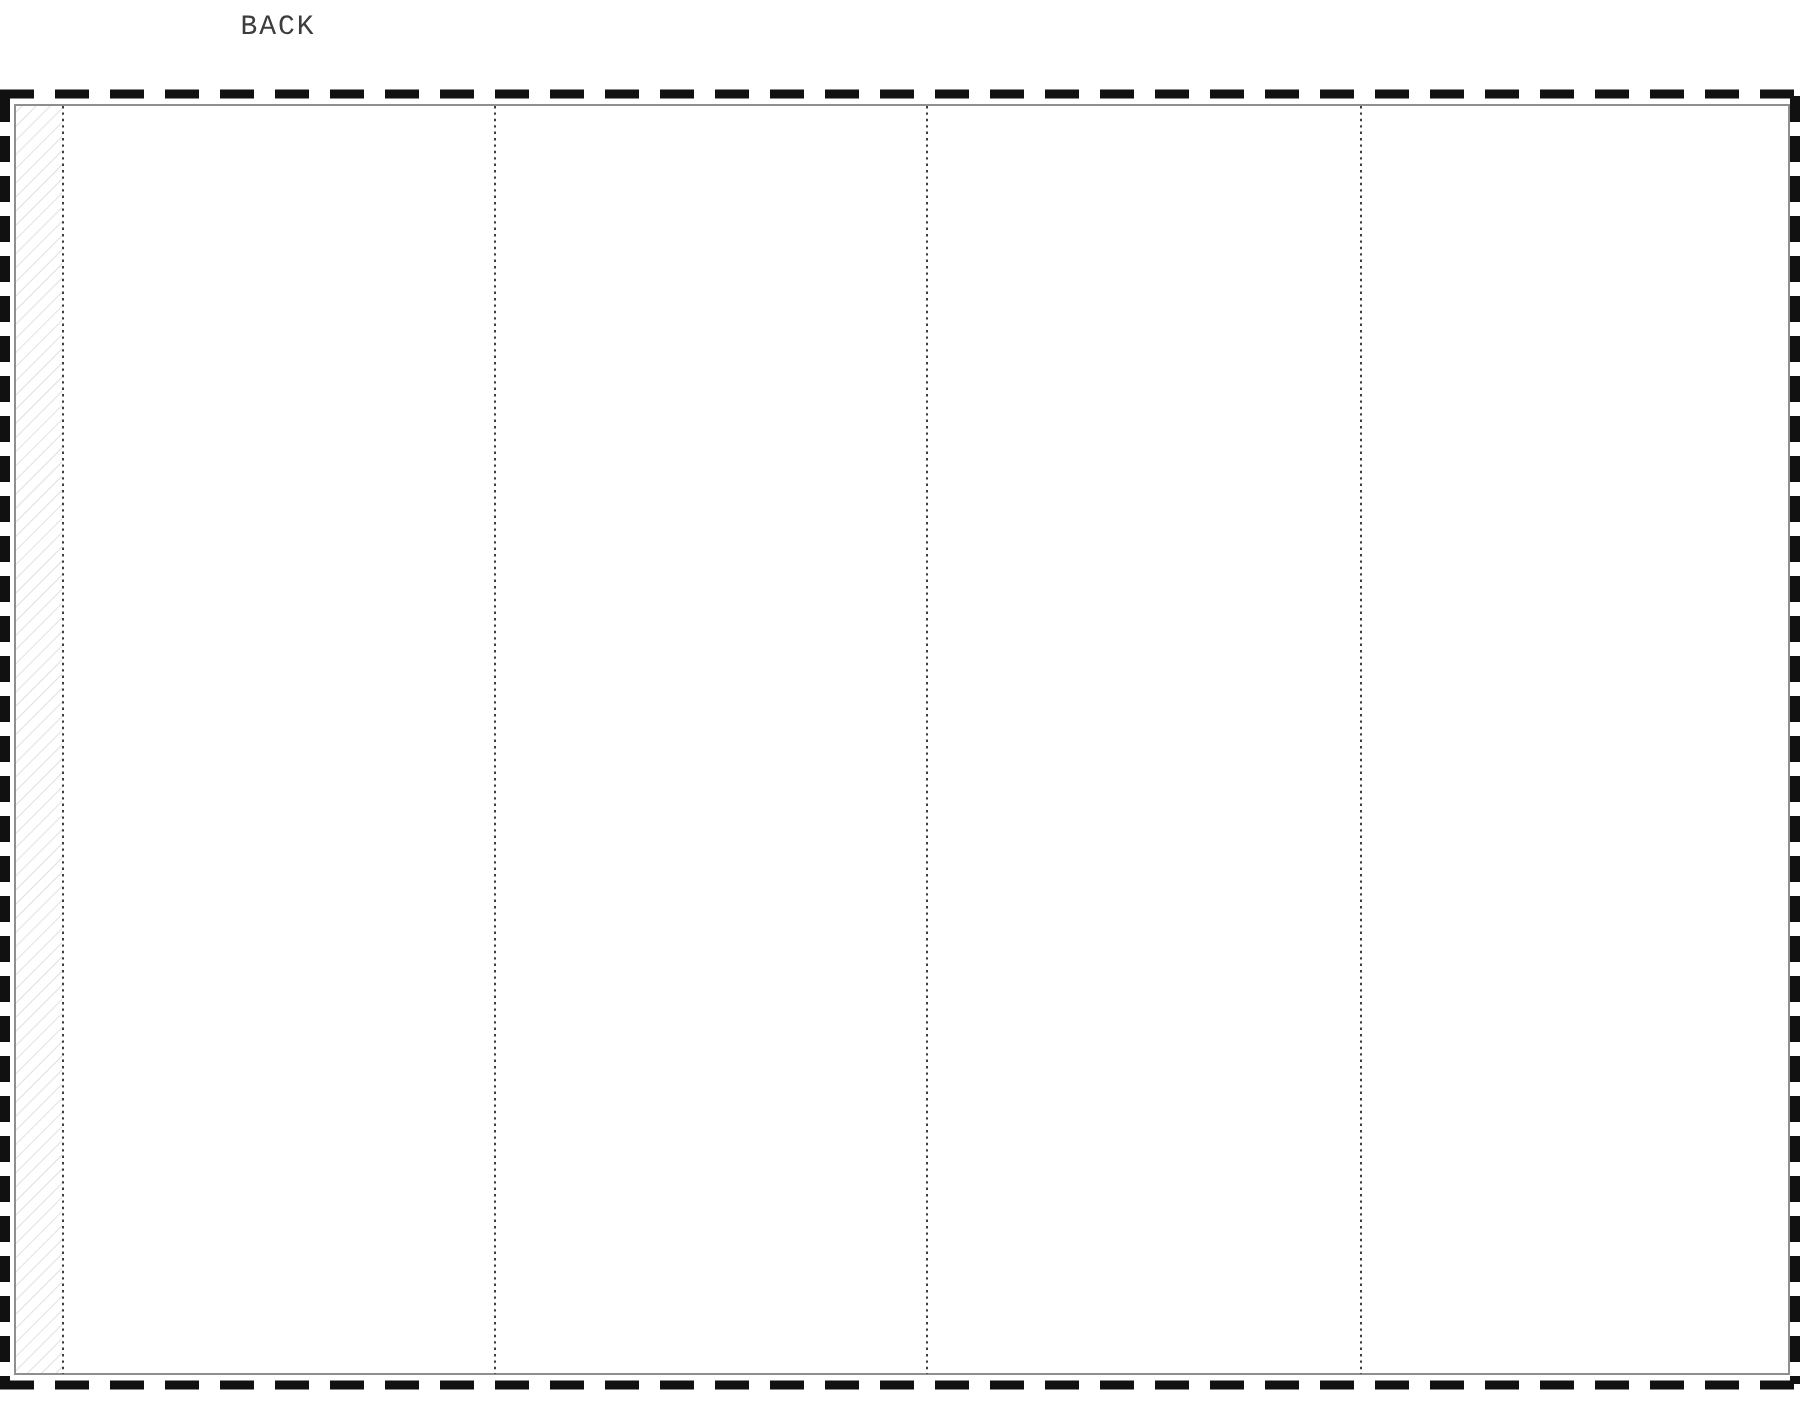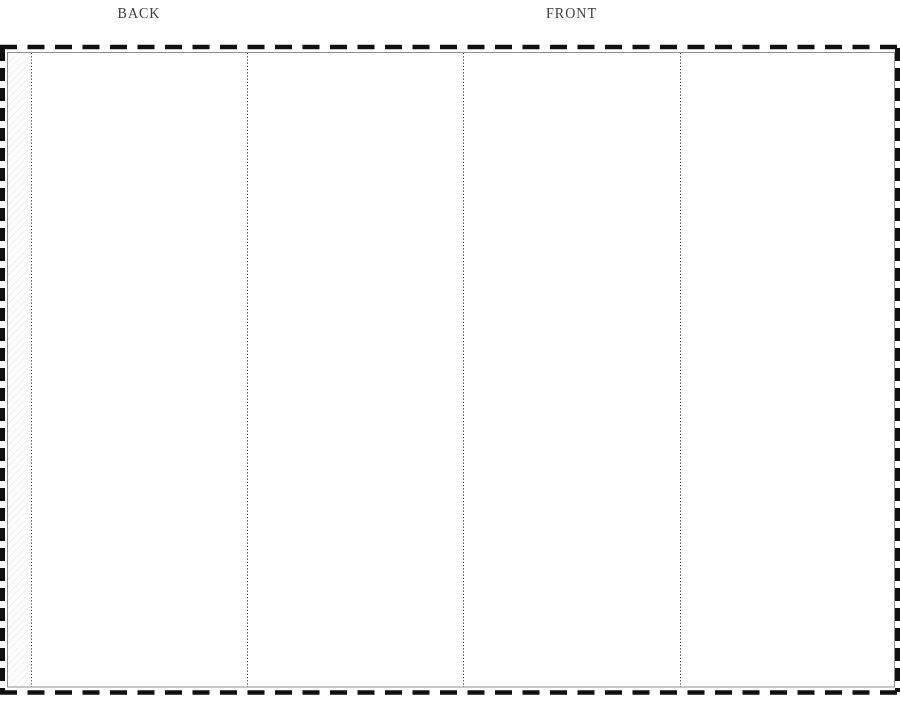--- a/index.html
+++ b/index.html
@@ -6,21 +6,21 @@
     margin: 0;
     padding: 0;
     background: #ffffff;
   }
   .canvas {
     position: relative;
     width: 900px;
     height: 703px;
     background: #ffffff;
     overflow: hidden;
-    font-family: Liberation Serif, serif;
+    font-family: Liberation Mono, monospace;
   }
   .panel-label {
     position: absolute;
     top: 6px;
     height: 16px;
     line-height: 16px;
     text-align: center;
     font-size: 14px;
     letter-spacing: 1px;
     color: #3d3d3d;
@@ -36,21 +36,20 @@
     height: 703px;
     display: block;
   }
 </style>
 </head>
 <body>
 
 <div class="canvas">
 
   <div class="panel-label back">BACK</div>
-  <div class="panel-label front">FRONT</div>
 
   <svg class="dieline-svg" viewBox="0 0 900 703">
 
     <defs>
       <pattern id="glueHatch" width="5" height="5" patternUnits="userSpaceOnUse" patternTransform="rotate(45 0 0)">
         <line x1="0" y1="0" x2="0" y2="5" stroke-width="1" stroke="#e0e0e0"></line>
       </pattern>
     </defs>
 
     <rect x="8" y="53" width="23" height="634" fill="url(#glueHatch)"></rect>

